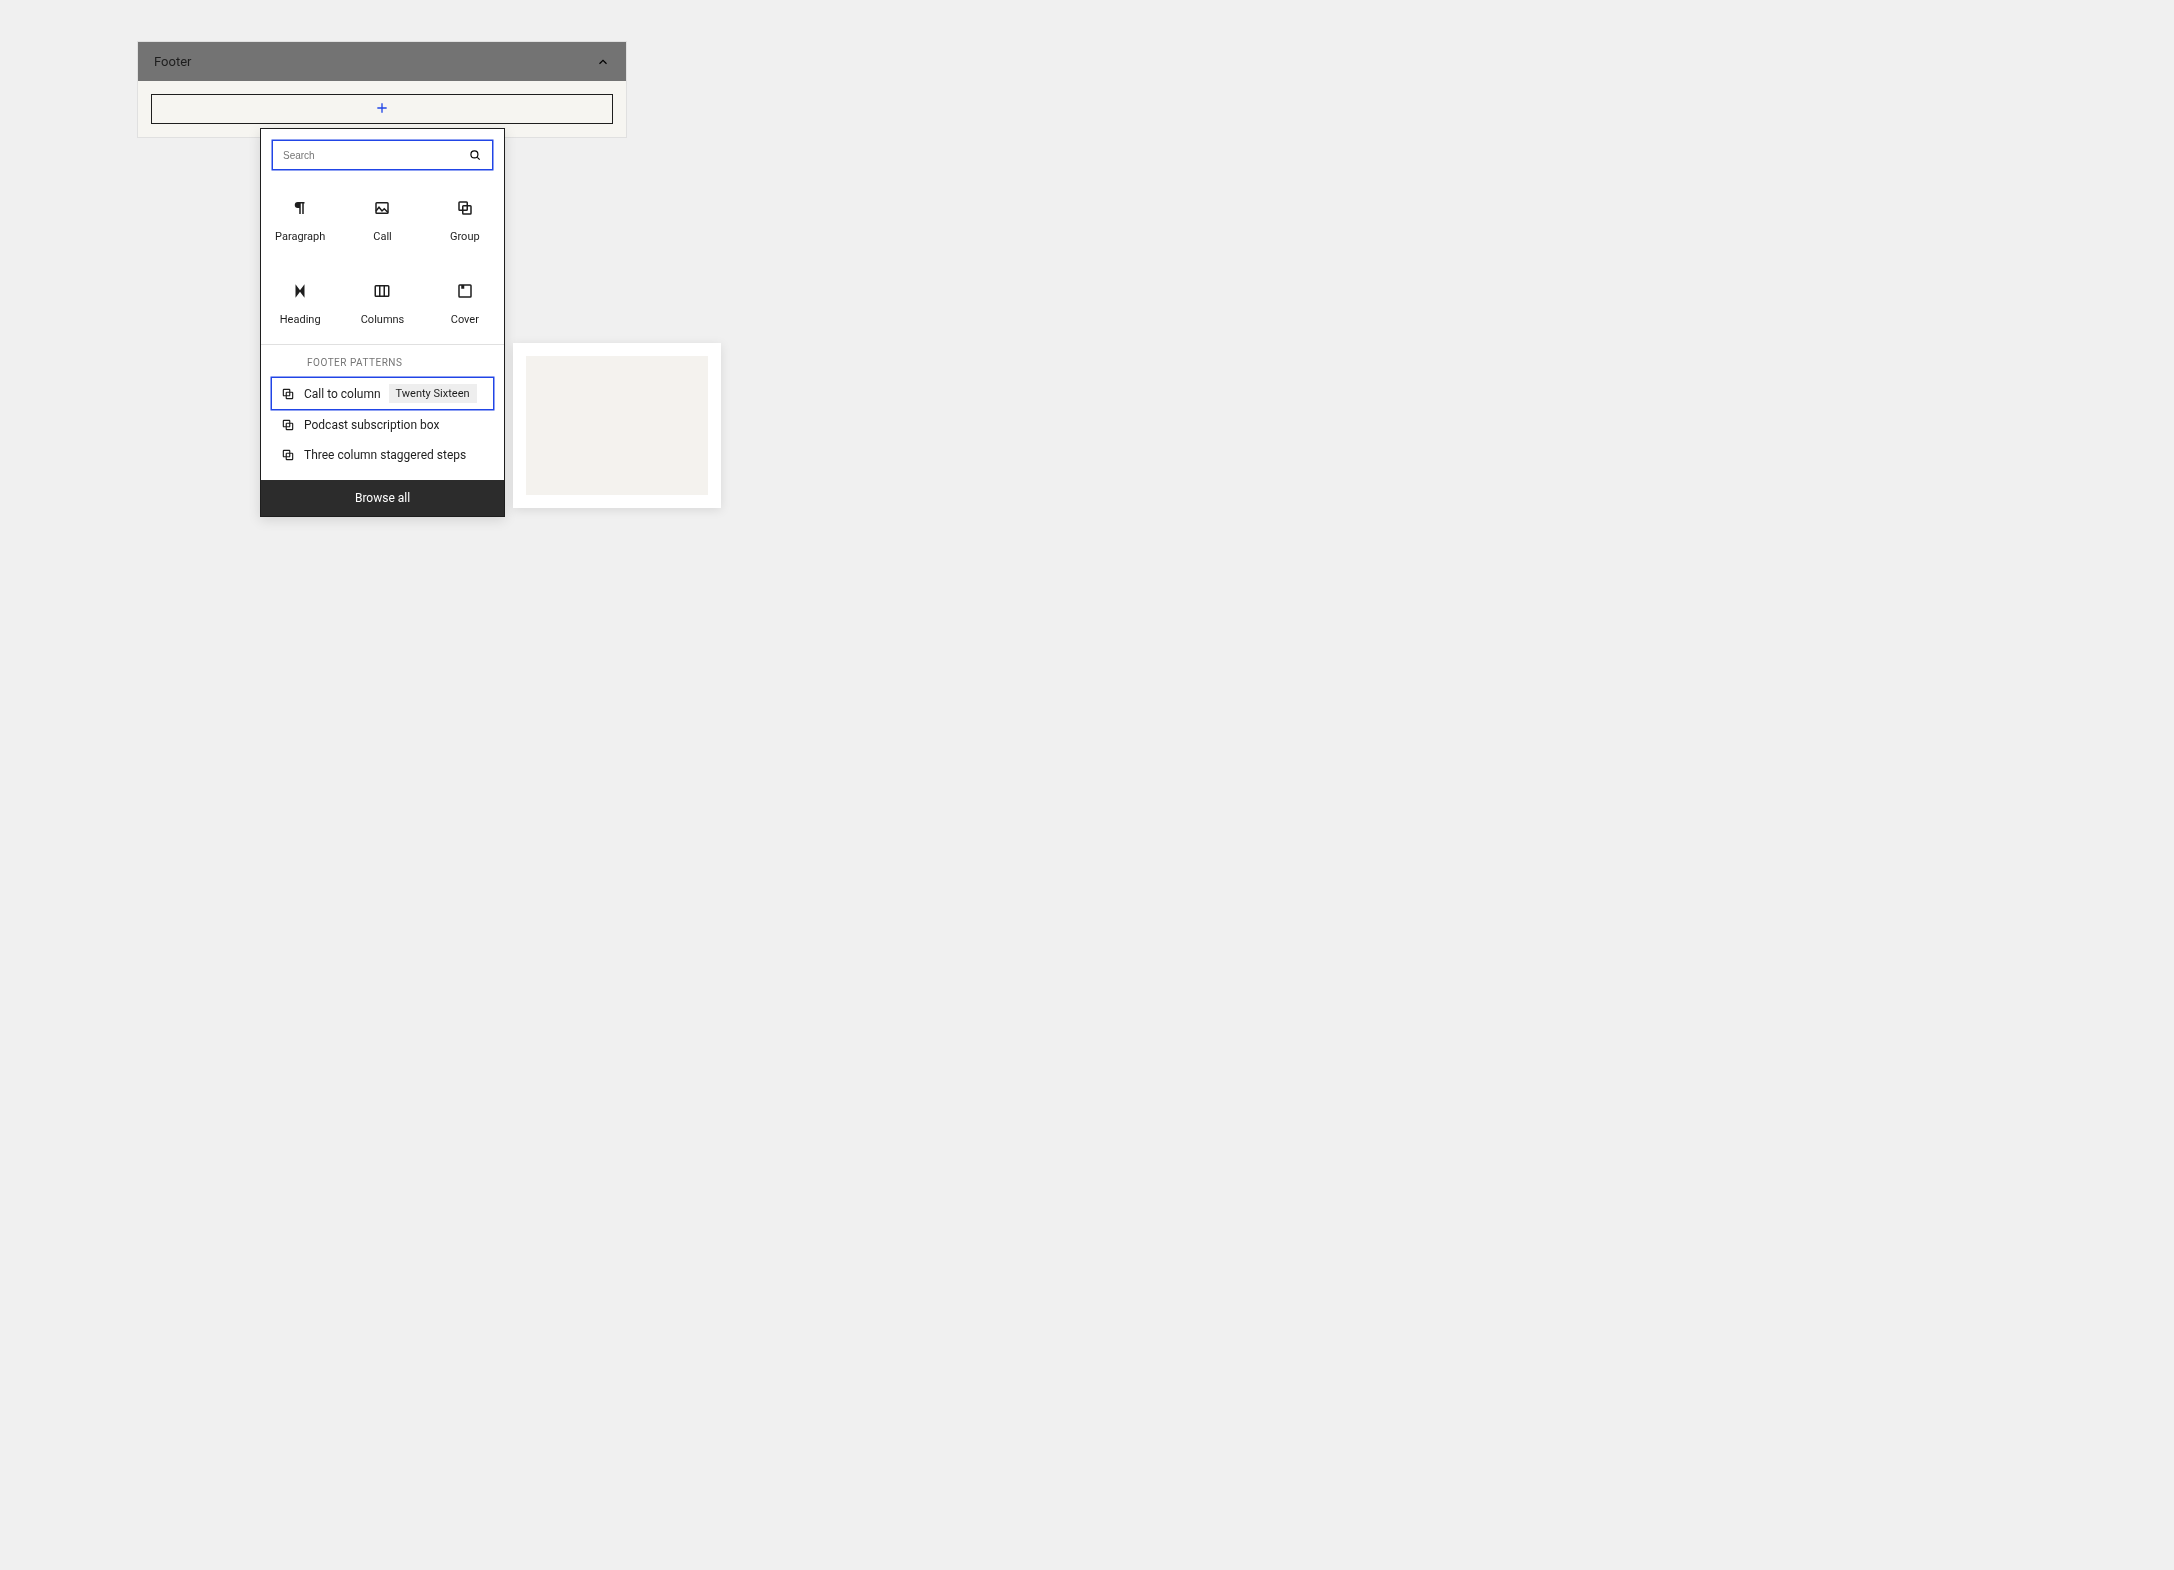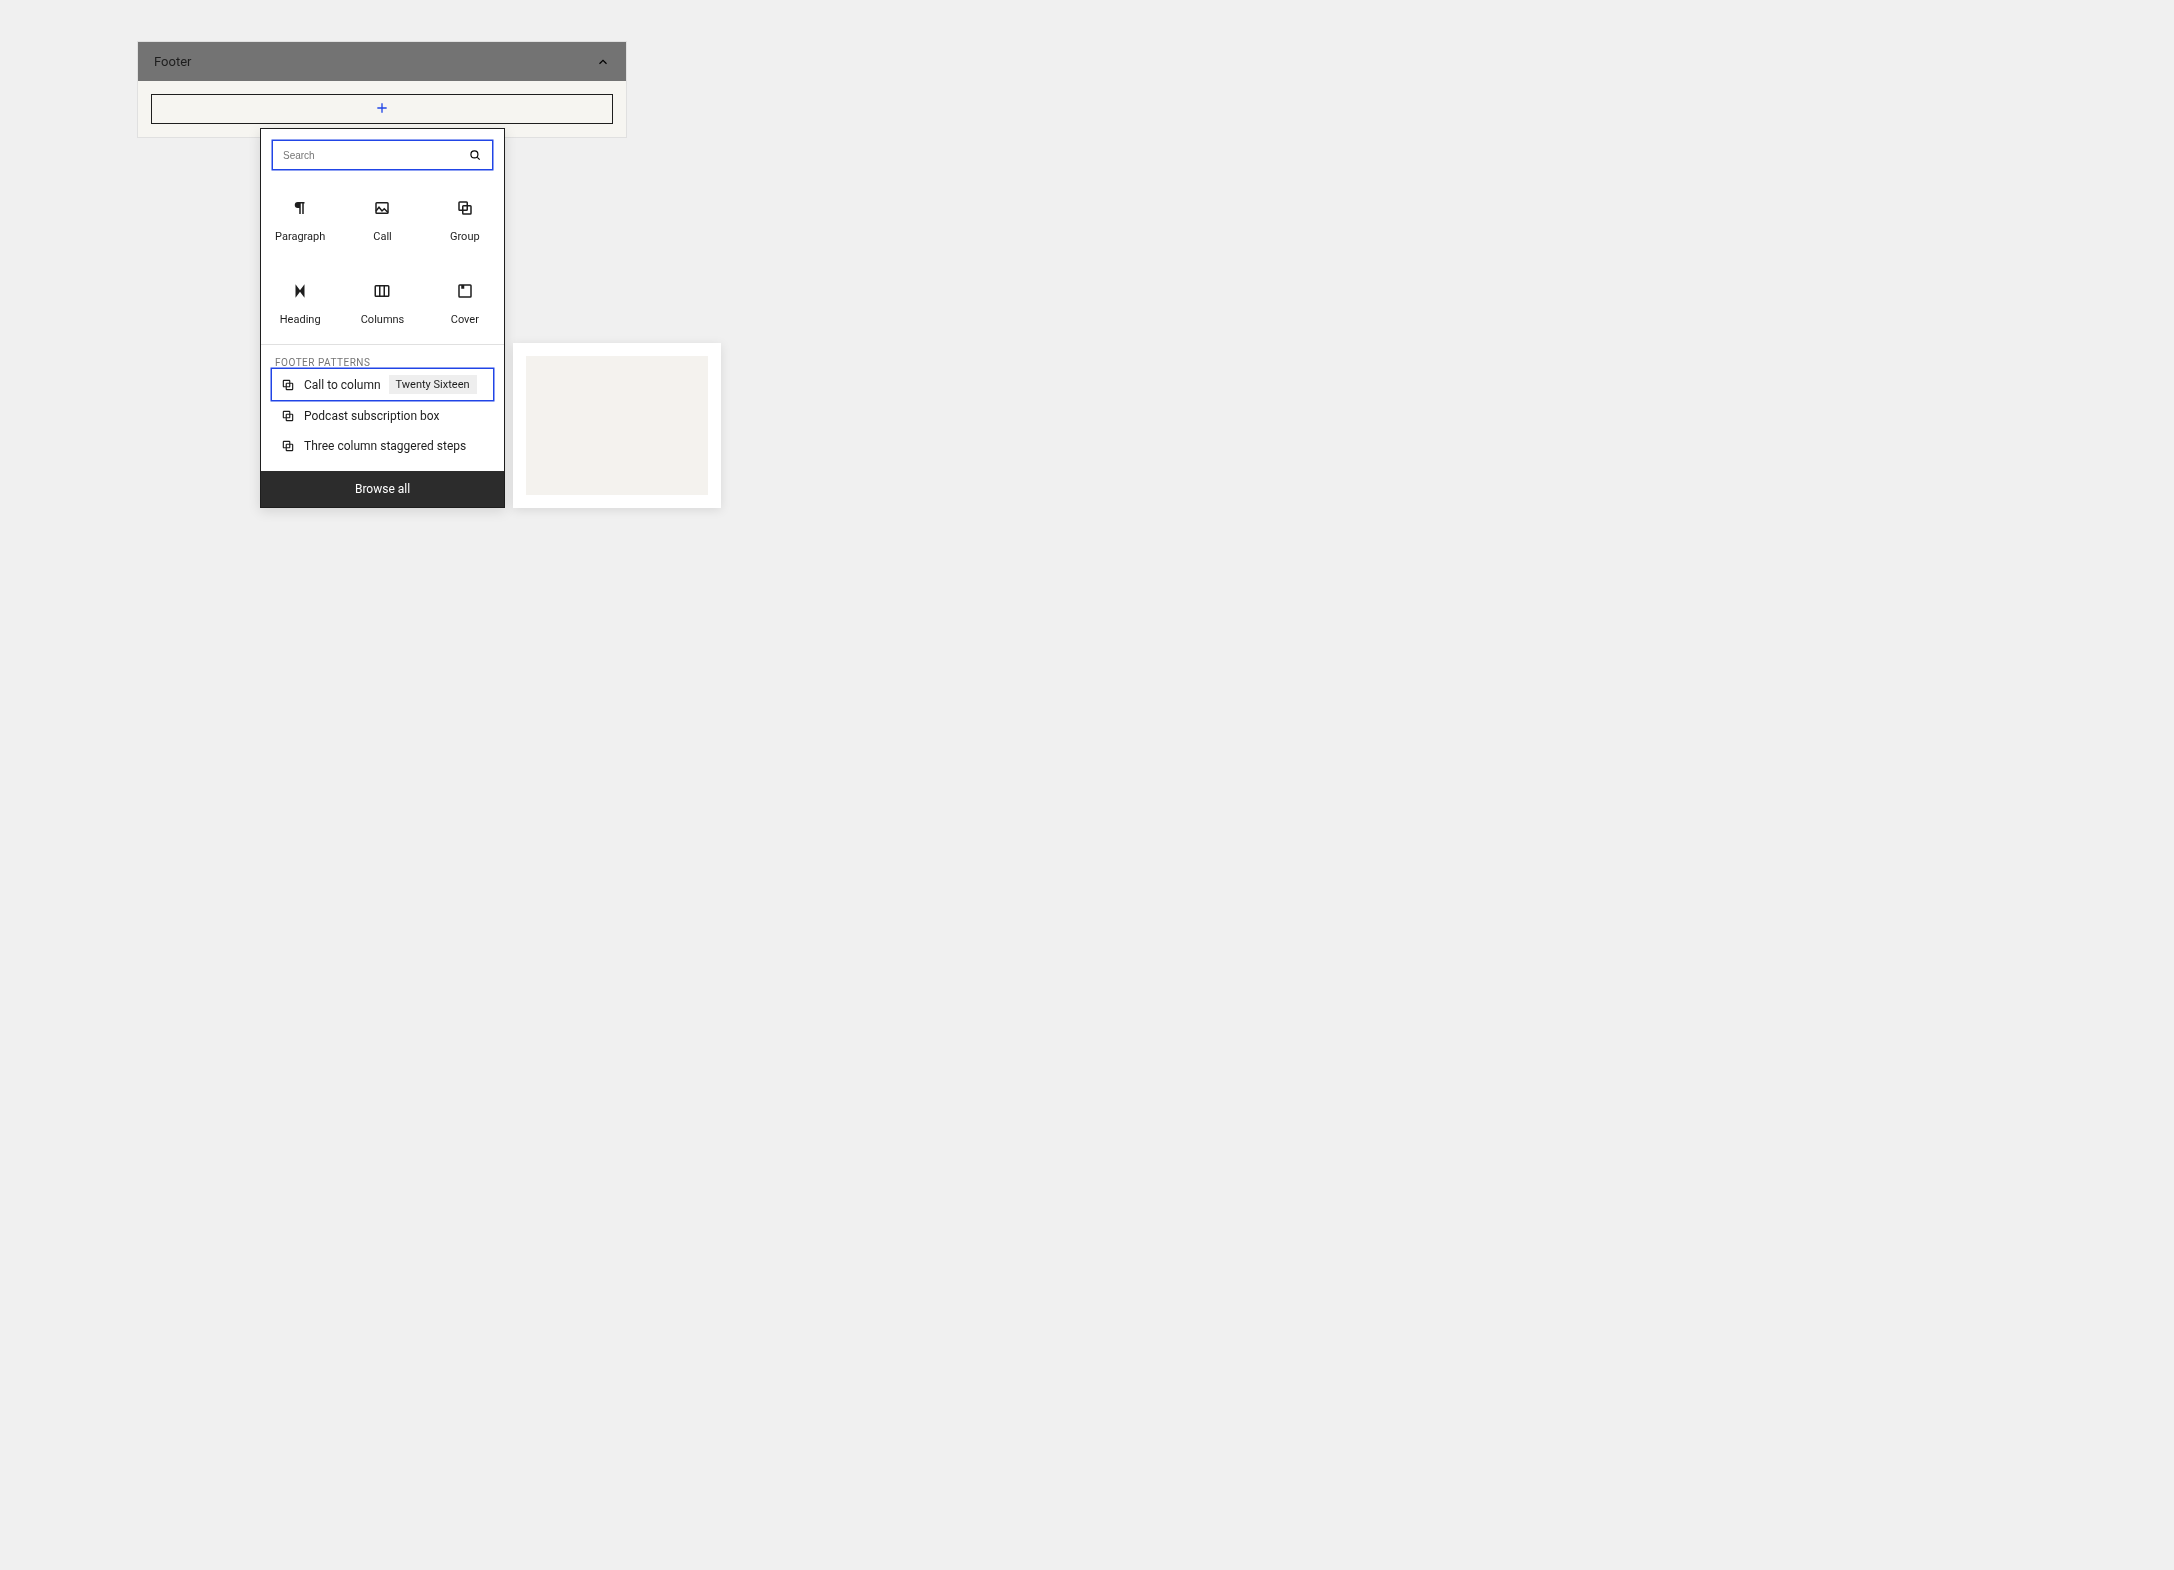--- a/index.html
+++ b/index.html
@@ -114,22 +114,23 @@
       color: #1e1e1e;
     }
 
     .patterns-section {
       border-top: 1px solid #e0e0e0;
     }
     .patterns-heading {
       font-size: 10px;
       letter-spacing: 0.5px;
       color: #757575;
-      padding: 12px 14px 0 14px;
+      padding: 12px 14px 9px 14px;
       text-transform: uppercase;
+      margin-left: 32px;
     }
     .pattern-list { padding: 0 10px 10px 10px; }
     .pattern-item {
       display: flex;
       align-items: center;
       padding: 6px 8px;
       gap: 8px;
       cursor: pointer;
       border: 1px solid transparent;
     }

